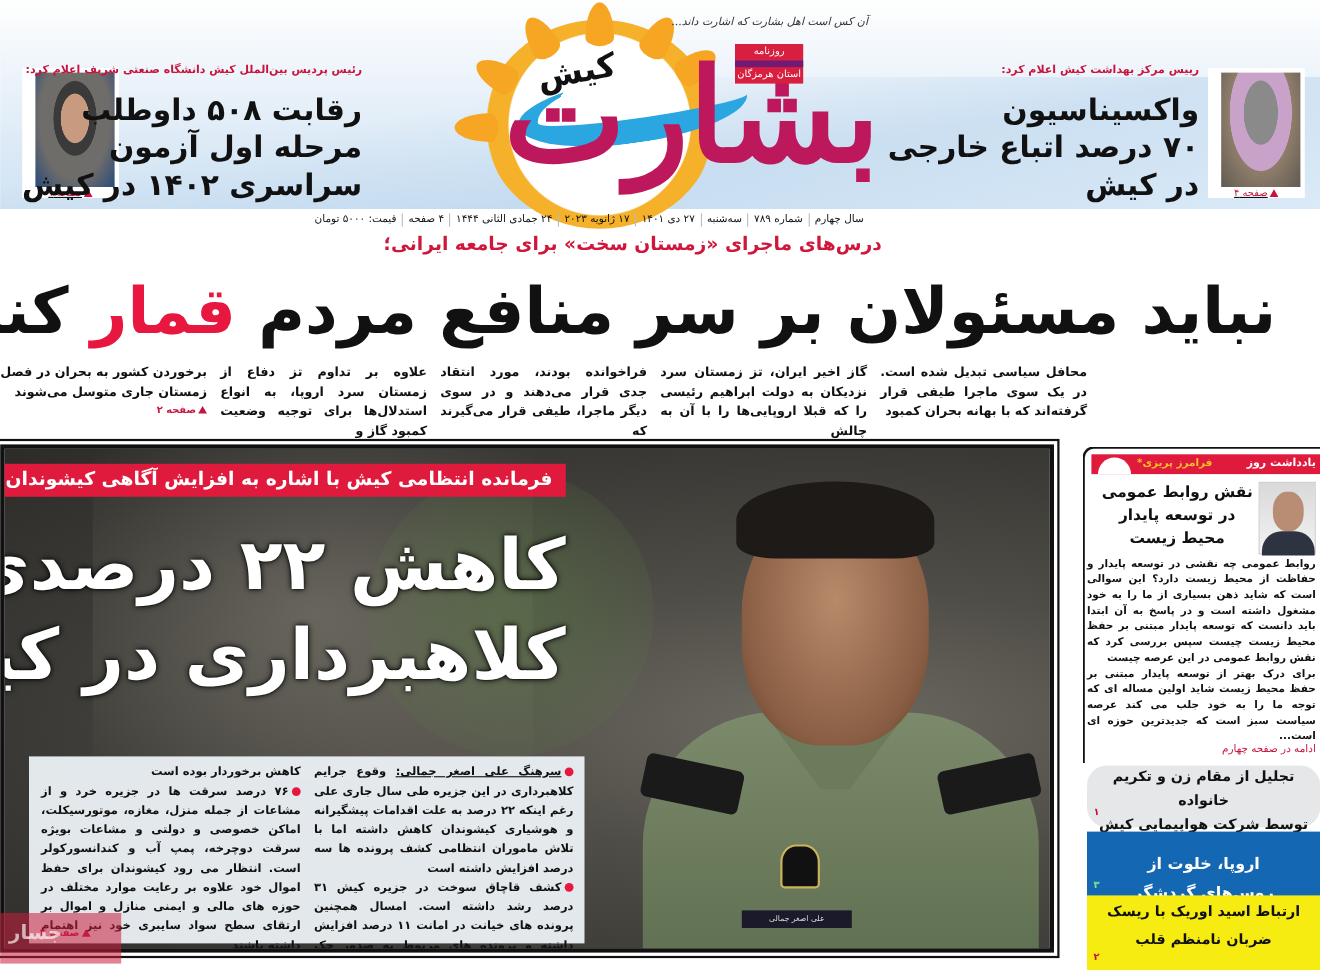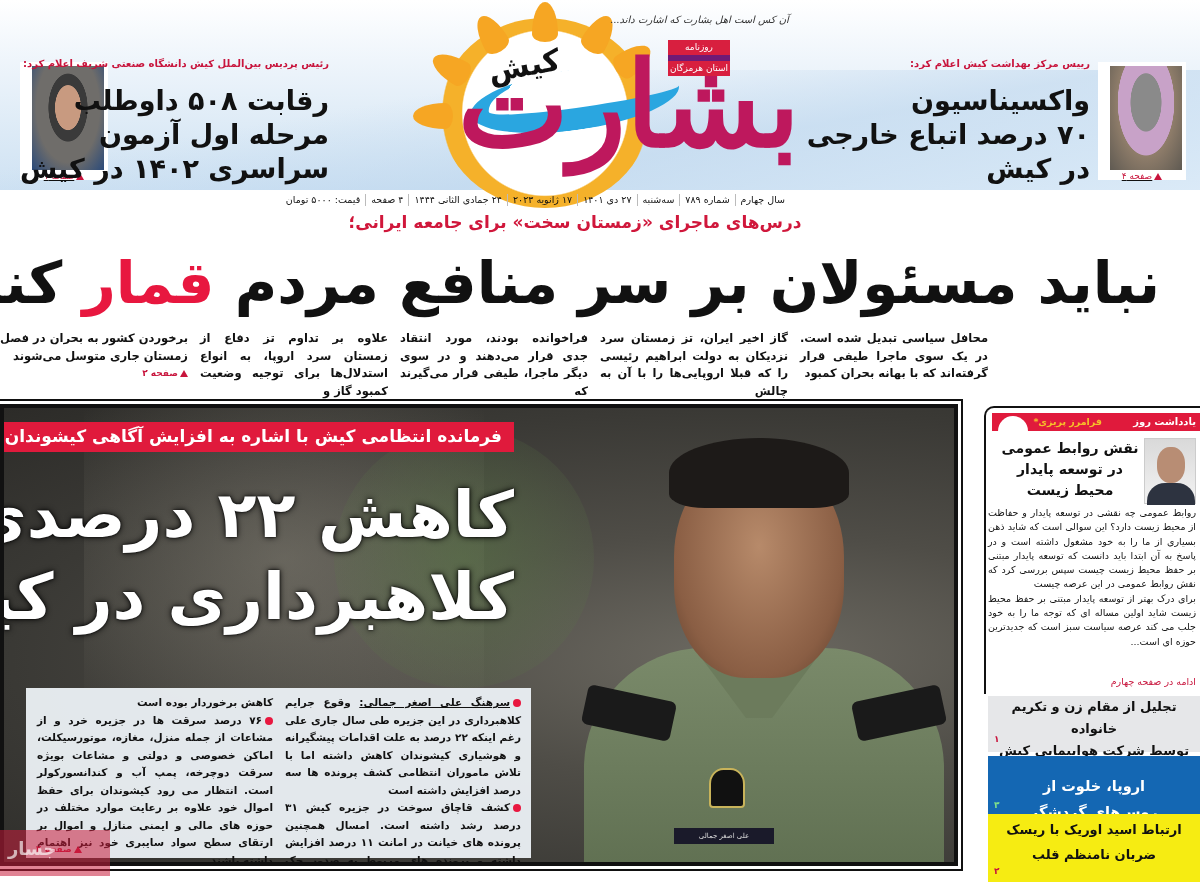--- a/index.html
+++ b/index.html
@@ -77,26 +77,26 @@
   #sidebar { left: 962px; top: 404px; width: 238px; height: 478px; }
   #column-box { position: absolute; left: 22px; top: 2px; width: 216px; height: 288px; border: 2px solid #111; border-radius: 10px 0 0 0; border-right: none; border-bottom: none; background: #fff; }
   #column-header { position: absolute; left: 6px; top: 5px; width: 210px; height: 18px; background: #e01a3c; color: #fff; font-size: 10px; font-weight: bold; line-height: 18px; }
   #column-header .label { position: absolute; right: 6px; top: 0; color: #fff; }
   #column-header .author { position: absolute; right: 100px; top: 0; color: #f6c02a; font-size: 9.5px; }
   #column-header .semi { position: absolute; left: 6px; top: 3px; width: 30px; height: 15px; background: #fff; border-radius: 15px 15px 0 0; }
   #column-photo { position: absolute; right: 4px; top: 30px; width: 52px; height: 66px; background: linear-gradient(180deg, #d9d9d9, #f3f3f3); border: 1px solid #ccc; }
   #column-photo .head { position: absolute; left: 12px; top: 8px; width: 28px; height: 36px; border-radius: 45%; background: #b88d74; }
   #column-photo .suit { position: absolute; left: 2px; top: 44px; width: 48px; height: 22px; background: #2d3340; border-radius: 18px 18px 0 0; }
   #column-title { position: absolute; right: 60px; top: 30px; width: 140px; text-align: center; font-size: 14px; font-weight: bold; line-height: 21px; color: #111; }
-  #column-body { position: absolute; right: 4px; top: 98px; width: 208px; font-size: 9.5px; line-height: 14.3px; text-align: justify; color: #111; }
+  #column-body { position: absolute; right: 4px; top: 98px; width: 208px; font-size: 9.5px; line-height: 14.3px; text-align: justify; color: #111; font-weight: bold; }
   #column-more { position: absolute; right: 4px; top: 268px; font-size: 9.5px; color: #c8143c; }
 
   .teaser { position: absolute; left: 26px; width: 212px; text-align: center; font-size: 13px; font-weight: bold; line-height: 22px; }
   .teaser .num { position: absolute; left: 6px; bottom: 2px; font-size: 9px; }
-  #teaser-1 { top: 292px; height: 56px; background: #e6e7e9; color: #111; }
+  #teaser-1 { top: 292px; height: 56px; background: #e6e7e9; color: #111; border-radius: 18px; }
   #teaser-1 .num { color: #c8143c; }
   #teaser-2 { top: 352px; height: 64px; background: #1467b3; color: #fff; font-size: 14.5px; line-height: 26px; padding-top: 17px; }
   #teaser-2 .num { color: #7fe08a; }
   #teaser-3 { top: 410px; height: 72px; background: #f6ec12; color: #111; font-size: 13px; line-height: 25px; padding-top: 3px; }
   #teaser-3 .num { color: #c8143c; }
 </style>
 </head>
 <body>
 
 <div id="masthead" class="abs">

